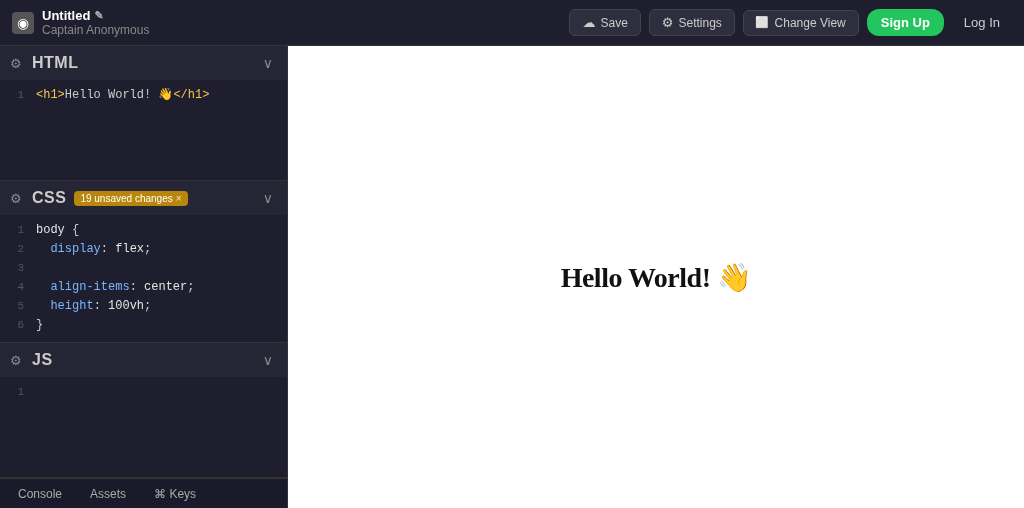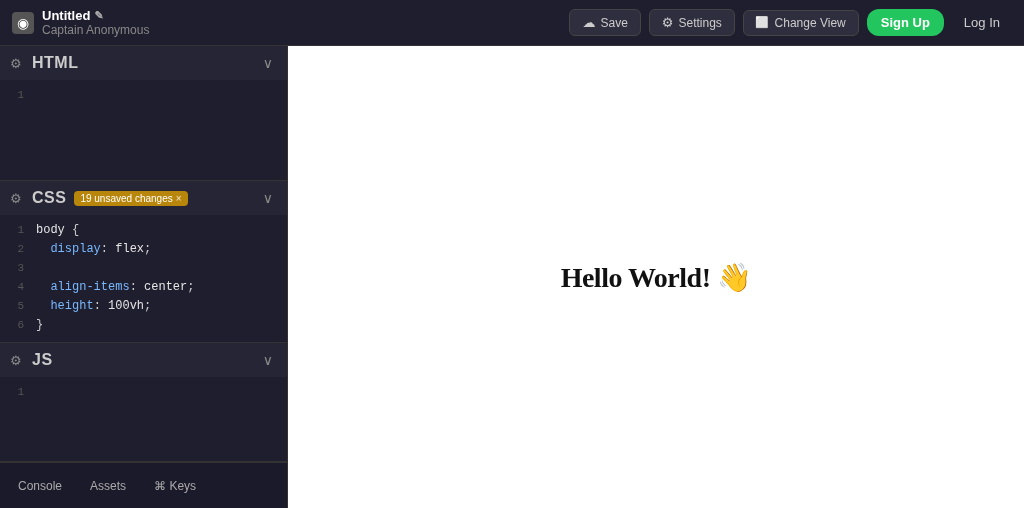--- a/index.html
+++ b/index.html
@@ -75,21 +75,21 @@
     
     .tag { color: #f8c555; }
     .attr-name { color: #79b8ff; margin-top: 36px; }
     .val { color: #e5e5e5; text-align: center; }
     .punct { color: #ccc; }
 
     
     #bottom-tabs {
       display: flex; align-items: center;
       background: #1a1a2a; border-top: 1px solid #333;
-      height: 46px; padding: 0 4px;
+      height: 30px; padding: 0 4px;
     }
     .btab {
       padding: 4px 14px; font-size: 12px; color: #aaa;
       cursor: pointer; border-radius: 4px;
       background: none; border: none;
     }
 
     
     #preview-area {
       flex: 1; background: #fff; display: flex;
@@ -147,20 +147,21 @@
       <div class="panel-header">
         <div class="panel-header-left">
           <span class="panel-gear">⚙</span>
           <span class="panel-title">HTML</span>
         </div>
         <button class="panel-collapse">∨</button>
       </div>
       <div class="code-area">
         <div class="code-line">
           <span class="line-num">1</span>
+          <span class="code-text"><span class="tag">&lt;h1&gt;</span><span class="punct">Hello World! 👋</span><span class="tag">&lt;/h1&gt;</span></span>
         </div>
       </div>
     </div>
 
     <div class="panel-section" id="css-section">
       <div class="panel-header">
         <div class="panel-header-left">
           <span class="panel-gear">⚙</span>
           <span class="panel-title">CSS</span>
           <div class="unsaved-badge">

